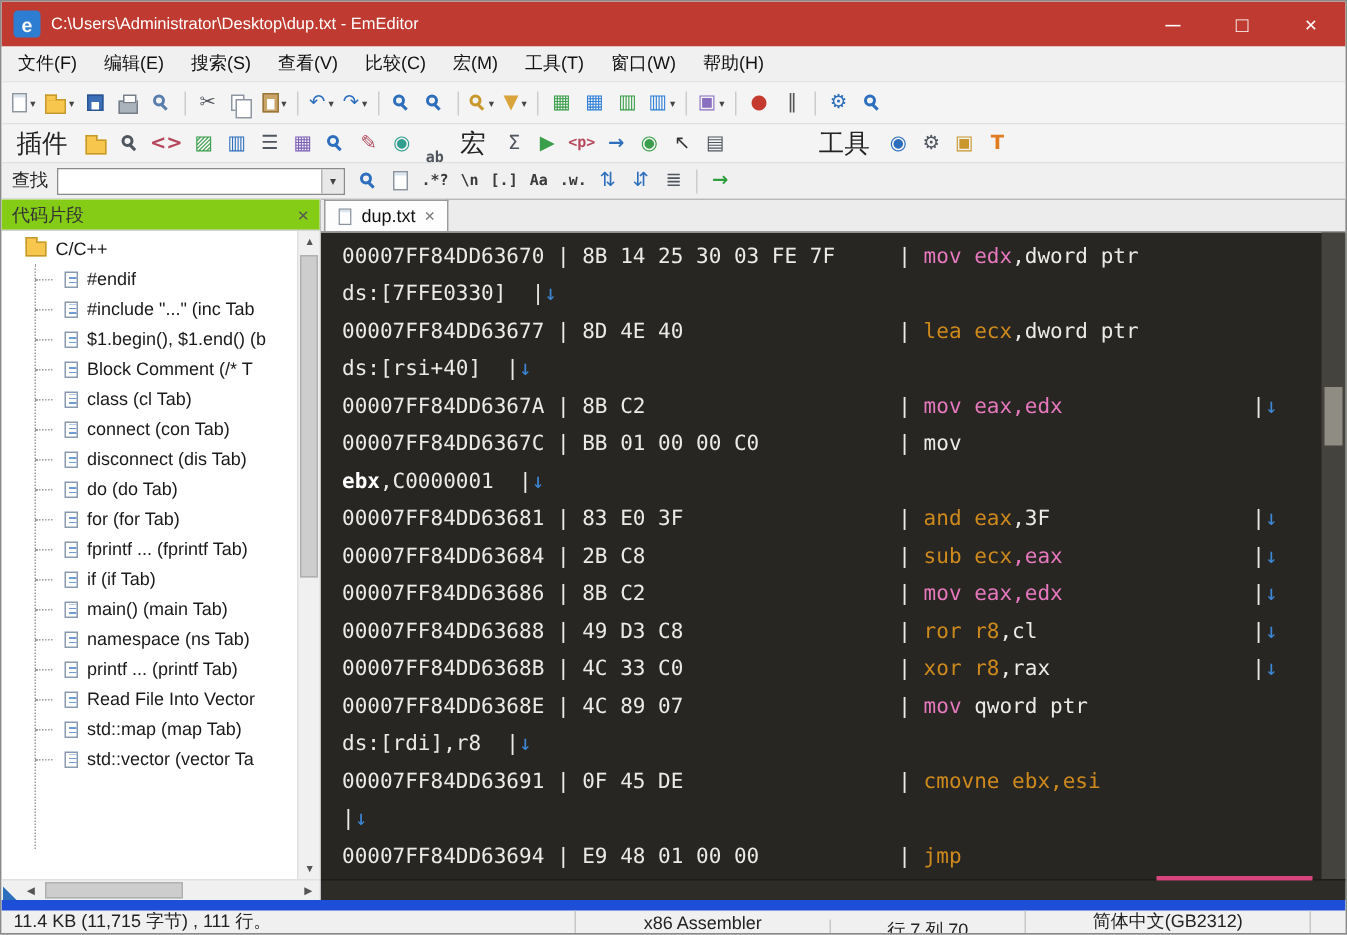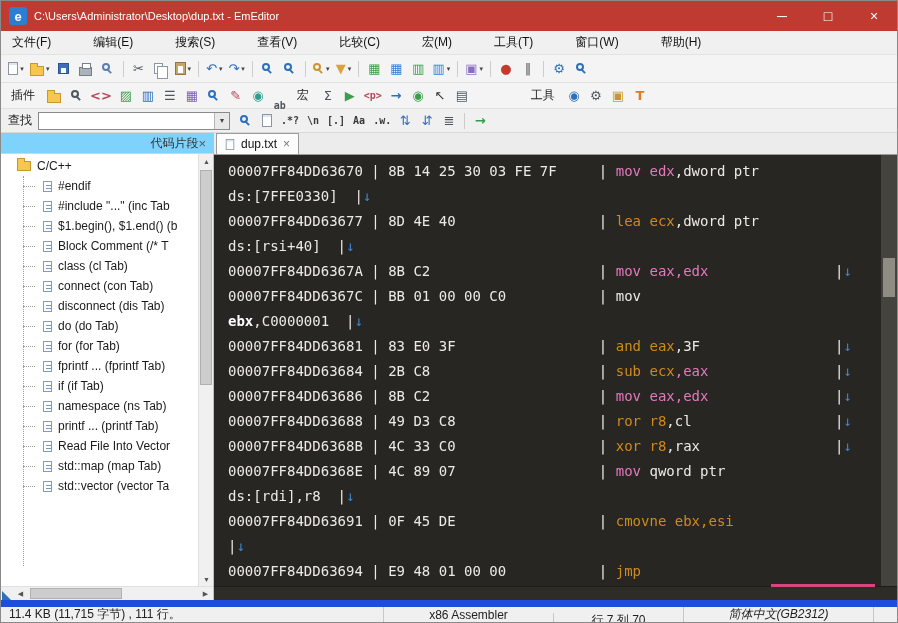--- a/index.html
+++ b/index.html
@@ -10,31 +10,31 @@
   
   .titlebar{height:30px;background:#bf3a30;color:#fff;display:flex;align-items:center;flex:none;}
   .app-icon{width:18px;height:18px;margin:0 7px 0 8px;background:#2d7dd2;border-radius:3px;color:#fff;
             font-weight:bold;font-size:13px;display:flex;align-items:center;justify-content:center;flex:none;}
   .title-text{font-size:11px;white-space:nowrap;overflow:hidden;}
   .caps{margin-left:auto;display:flex;height:100%;}
   .cap{width:46px;height:100%;display:flex;align-items:center;justify-content:center;font-size:14px;}
 
   
   .menubar{height:24px;background:#f0f0f0;display:flex;align-items:flex-end;font-size:12px;color:#111;
-           border-bottom:1px solid #e3e3e3;flex:none;padding-left:2px;gap:24px;}
+           border-bottom:1px solid #e3e3e3;flex:none;padding-left:2px;}
   .mitem{padding:0 9px;height:100%;display:flex;align-items:center;}
 
   
   .toolbar{display:flex;align-items:center;background:#f4f4f4;border-bottom:1px solid #e0e0e0;flex:none;padding-left:4px;}
   .tb1{height:28px;}
   .tb2{height:26px;}
   .tgroup{display:inline-flex;align-items:center;}
   .tbtn{display:inline-flex;align-items:center;justify-content:center;height:22px;min-width:20px;padding:0 2px;margin:0 1px;border-radius:2px;}
   .tsep{display:inline-block;width:1px;height:16px;background:#cccccc;margin:0 4px;}
-  .tlabel{font-size:12px;color:#222;margin:0 8px 0 6px;white-space:nowrap;}
+  .tlabel{font-size:17px;color:#222;margin:0 8px 0 6px;white-space:nowrap;}
   .tools-gap{margin-left:58px;}
   .caret{font-size:7px;color:#444;margin-left:2px;}
   .ic{display:inline-block;flex:none;}
   .gly{font-size:13px;line-height:1;font-family:"DejaVu Sans",sans-serif;}
   .chip{font-family:"DejaVu Sans Mono",monospace;font-size:10px;font-weight:bold;color:#3a3a3a;}
   .ic-page{width:10px;height:13px;background:#fff;border:1px solid #8d96a0;box-shadow:inset 0 2px 0 #dce6f0;}
   .ic-folder{width:14px;height:10px;background:#f7c64c;border:1px solid #c49a2f;position:relative;margin-top:4px;}
   .ic-folder::before{content:"";position:absolute;top:-4px;left:-1px;width:6px;height:3px;background:#f7c64c;border:1px solid #c49a2f;border-bottom:none;}
   .ic-floppy{width:11px;height:11px;background:#3c6fb8;border:1px solid #2a5590;position:relative;}
   .ic-floppy::after{content:"";position:absolute;left:2px;top:4px;width:5px;height:5px;background:#fff;}
@@ -51,22 +51,22 @@
   .findbar{height:24px;display:flex;align-items:center;background:#f0f0f0;border-bottom:1px solid #d8d8d8;flex:none;padding-left:7px;}
   .flabel{font-size:12px;color:#222;margin-right:6px;}
   .findcombo{width:192px;height:18px;background:#fff;border:1px solid #8a8a8a;display:flex;margin-right:4px;}
   .fc-input{flex:1;border:none;outline:none;font-size:12px;padding:0 3px;min-width:0;background:#fff;}
   .fc-btn{width:15px;background:#e8e8e8;border-left:1px solid #b5b5b5;display:flex;align-items:center;justify-content:center;}
   .fc-caret{font-size:8px;color:#444;}
 
   
   .main{flex:1;display:flex;min-height:0;}
   .sidebar{width:213px;display:flex;flex-direction:column;background:#fff;border-right:1px solid #c0c0c0;flex:none;}
-  .sb-header{height:21px;background:#7dd3fc;display:flex;align-items:center;font-size:12px;color:#333;
-             padding:0 7px;border-bottom:1px solid #d5d5d5;flex:none;text-align:right;}
+  .sb-header{height:21px;background:#84cc16;display:flex;align-items:center;font-size:12px;color:#333;
+             padding:0 7px;border-bottom:1px solid #d5d5d5;flex:none;}
   .sb-title{flex:1;}
   .sb-close{color:#555;font-size:13px;line-height:1;}
   .sb-body{flex:1;display:flex;min-height:0;}
   .tree{flex:1;overflow:hidden;font-size:12px;color:#1a1a1a;padding-top:2px;position:relative;}
   .tree::before{content:"";position:absolute;left:22px;top:22px;height:390px;border-left:1px dotted #9e9e9e;}
   .trow{height:20px;display:flex;align-items:center;gap:6px;padding-left:42px;position:relative;white-space:nowrap;overflow:hidden;}
   .trow.root{padding-left:16px;}
   .trow:not(.root)::before{content:"";position:absolute;left:22px;top:10px;width:12px;border-top:1px dotted #9e9e9e;}
   .ic-snip{width:9px;height:11px;background:#fff;border:1px solid #8a9ab0;flex:none;
            background-image:repeating-linear-gradient(to bottom,transparent 0 2px,#6f9bd1 2px 3px);
@@ -103,21 +103,21 @@
   .ed-hscroll{height:14px;background:#2e2c27;border-top:1px solid #1d1c19;position:relative;flex:none;overflow:visible;}
   .pink-marker{position:absolute;top:-3px;right:22px;width:104px;height:3px;background:#d8447e;}
 
   
   .statusbar{height:22px;background:#f0f0f0;border-top:7px solid #1d4ed8;display:flex;align-items:center;
              font-size:12px;color:#222;flex:none;}
   .st-info{flex:1;padding:0 8px;white-space:nowrap;overflow:hidden;}
   .st-seg{border-left:1px solid #c8c8c8;height:100%;display:flex;align-items:center;justify-content:center;white-space:nowrap;}
   .seg-syntax{width:170px;}
   .seg-caret{width:130px;margin-top:12px;}
-  .seg-enc{width:190px;font-style:italic;}
+  .seg-enc{width:190px;}
   .seg-grip{width:24px;}
 </style>
 </head>
 <body>
 
 <div class="window">
 
   <div class="titlebar">
     <div class="app-icon">e</div>
     <div class="title-text">C:\Users\Administrator\Desktop\dup.txt - EmEditor</div>
@@ -404,20 +404,24 @@
             <div class="trow">
               <span class="ic-snip"></span>
               <span>fprintf ...  (fprintf Tab)</span>
             </div>
             <div class="trow">
               <span class="ic-snip"></span>
               <span>if  (if Tab)</span>
             </div>
             <div class="trow">
               <span class="ic-snip"></span>
+              <span>main()  (main Tab)</span>
+            </div>
+            <div class="trow">
+              <span class="ic-snip"></span>
               <span>namespace  (ns Tab)</span>
             </div>
             <div class="trow">
               <span class="ic-snip"></span>
               <span>printf ...  (printf Tab)</span>
             </div>
             <div class="trow">
               <span class="ic-snip"></span>
               <span>Read File Into Vector</span>
             </div>

